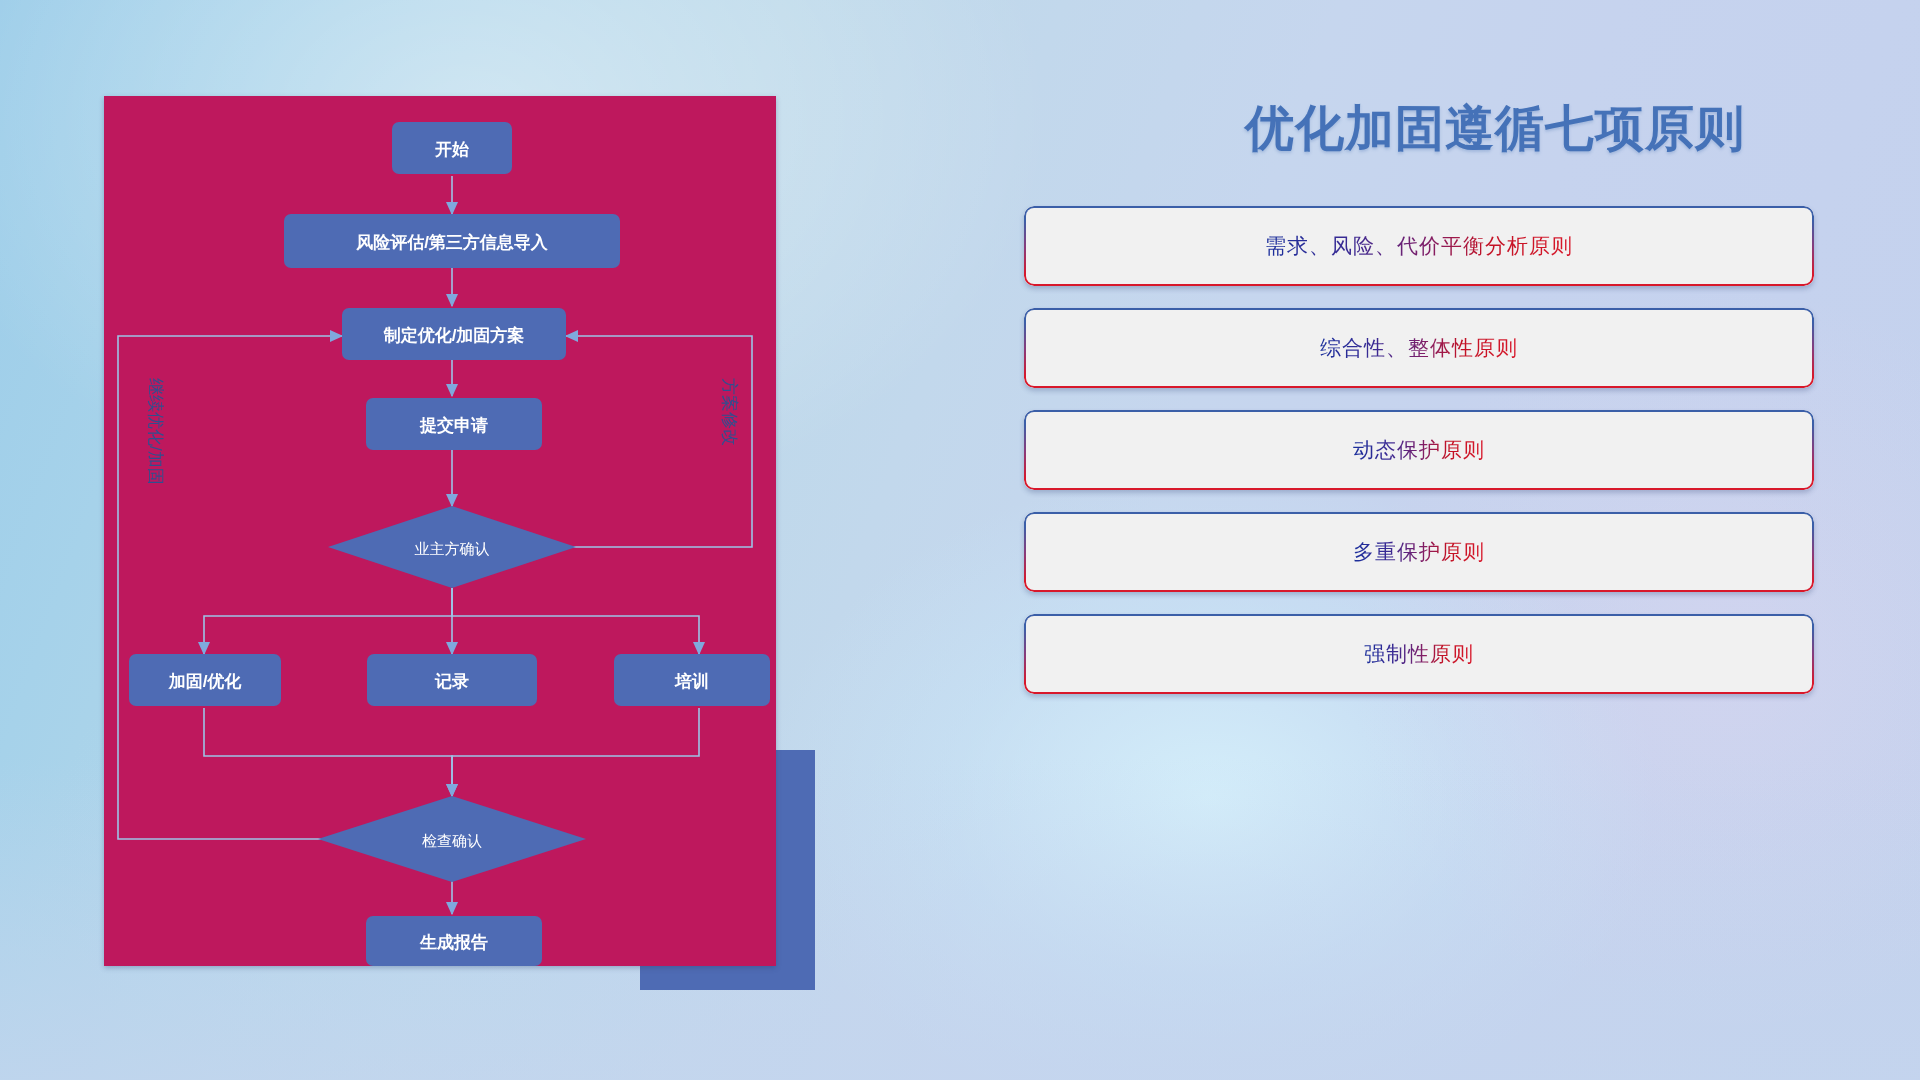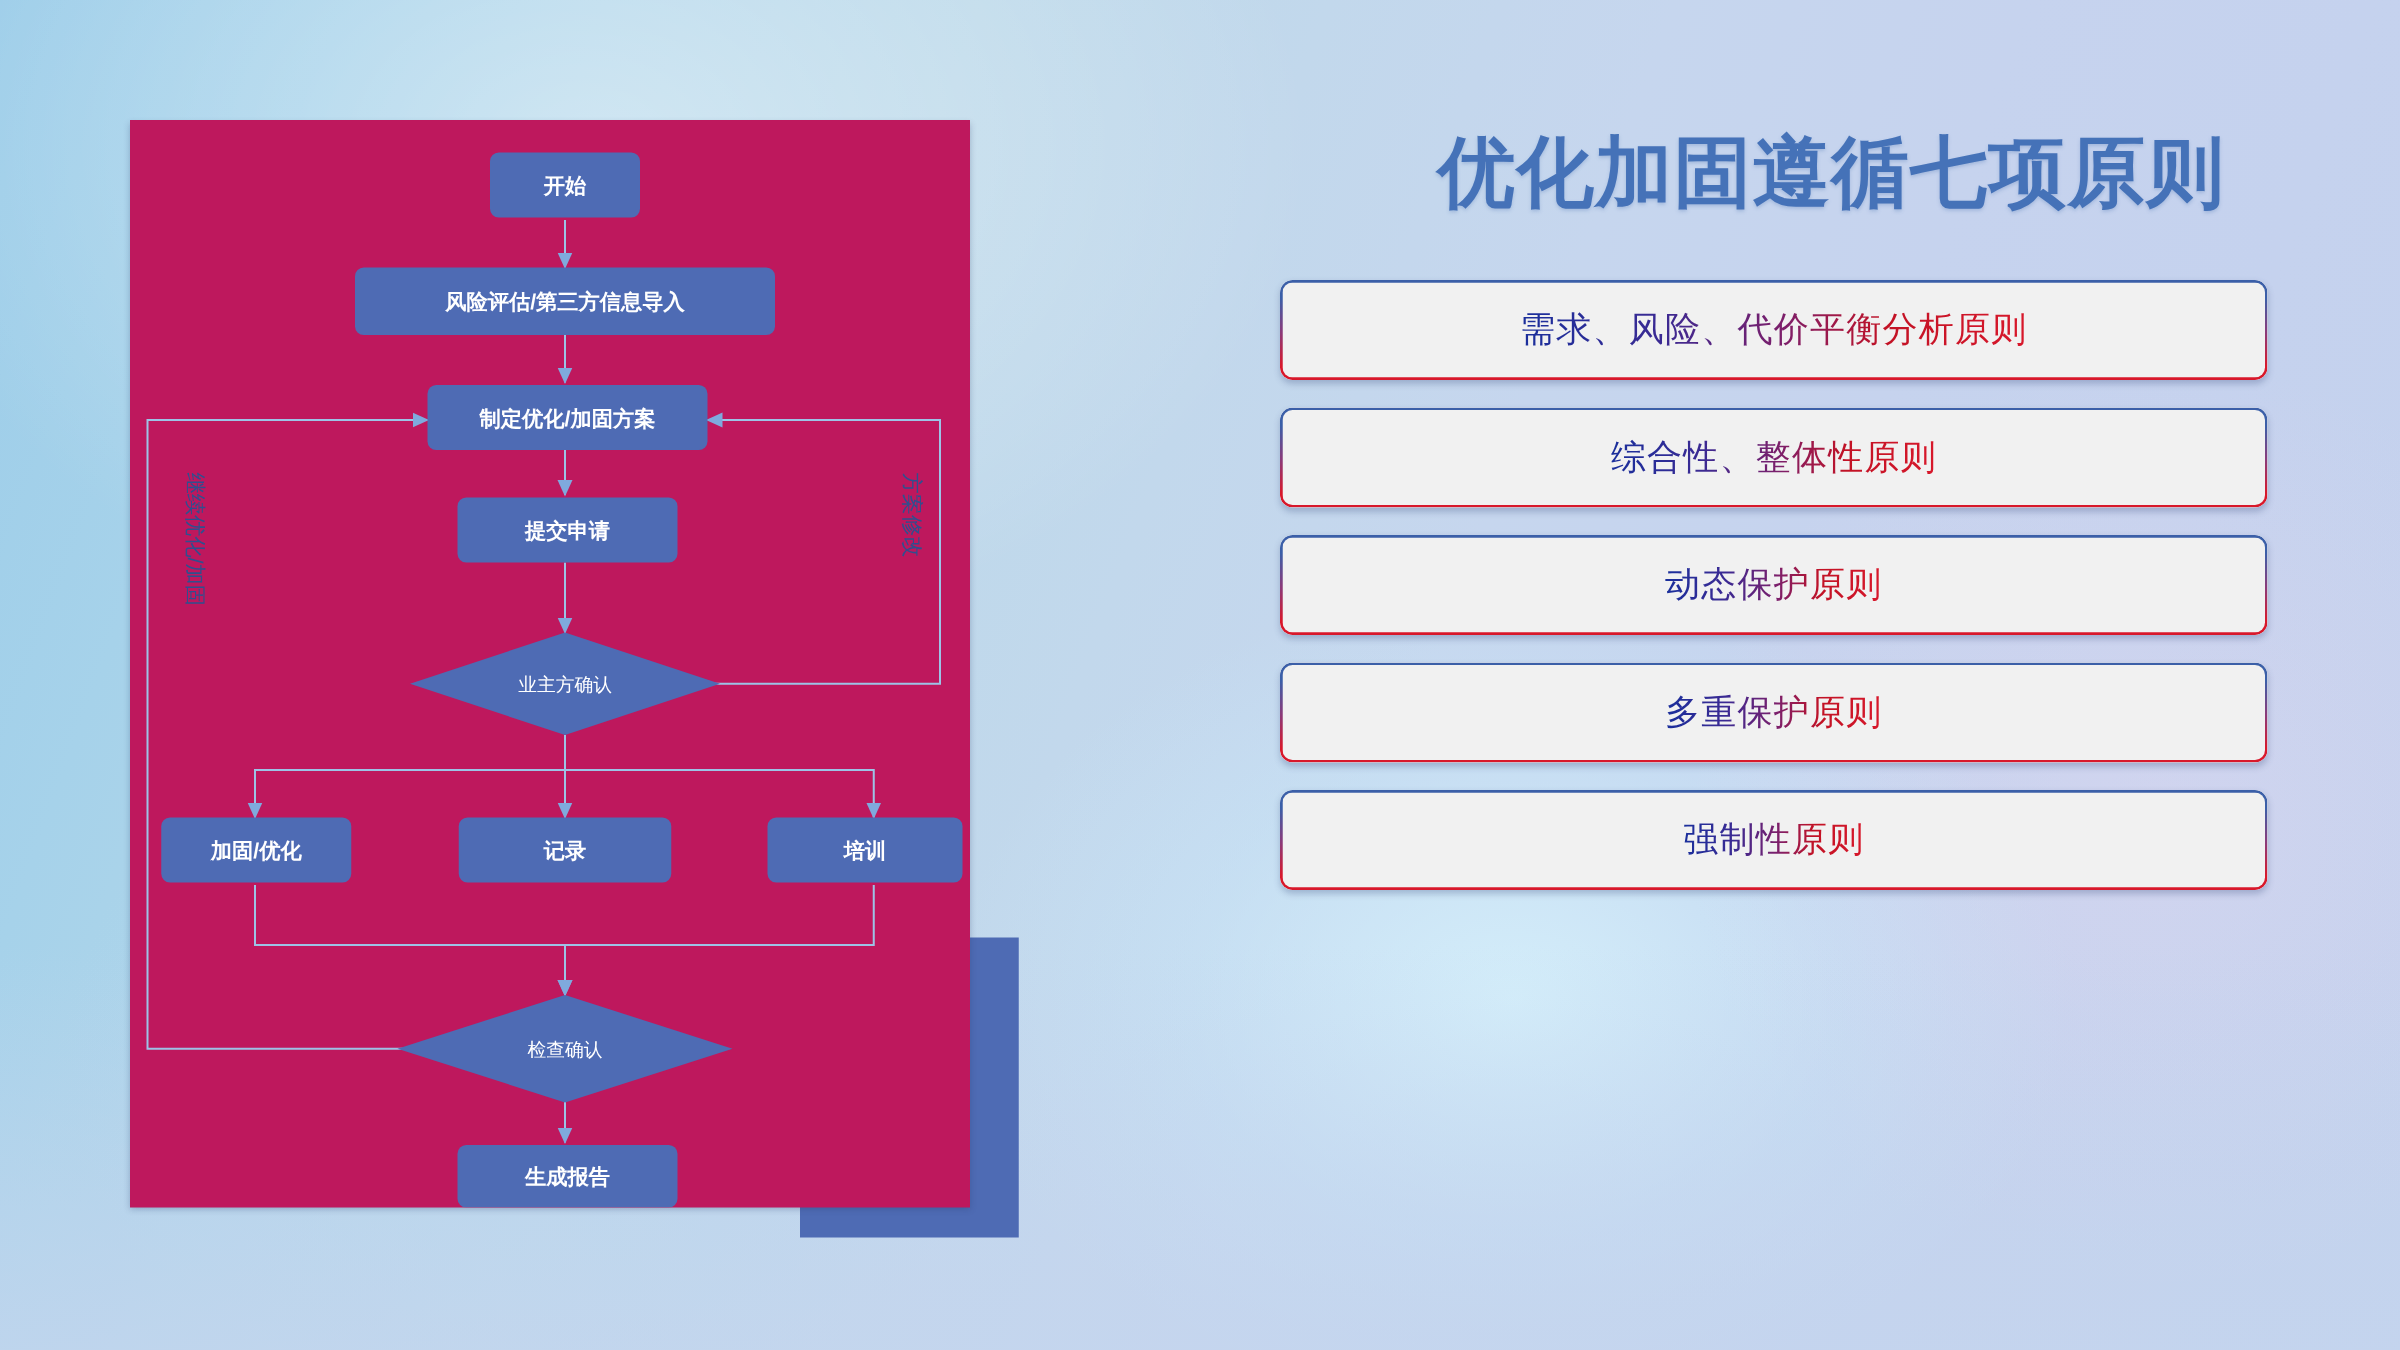--- a/index.html
+++ b/index.html
@@ -63,22 +63,22 @@
   .vlabel{
     font-size:17px; fill:#2f4f8f; font-weight:normal;
     font-family:"Liberation Sans","DejaVu Sans",sans-serif;
   }
 
   
   #right-panel{
     position:absolute; left:1000px; top:96px; width:840px; height:900px;
   }
   #panel-title{
-    font-size:62px; font-weight:bold; color:#4572b8;
-    letter-spacing:1px; text-align:left; padding-left:150px;
+    font-size:49px; font-weight:bold; color:#4572b8;
+    letter-spacing:1px; text-align:center; padding-left:150px;
     text-shadow:0 2px 3px rgba(120,150,200,.45);
     margin-bottom:44px;
   }
   #principle-list{ display:flex; flex-direction:column; gap:22px; padding-left:24px; }
   .principle-card{
     position:relative;
     height:80px; width:790px;
     border-radius:10px;
     background:#f1f1f1;
     box-shadow:0 3px 5px rgba(60,80,130,.30);
@@ -90,21 +90,21 @@
     border-radius:10px; padding:2px;
     background:linear-gradient(to bottom, #3b5fa8 0%, #3b5fa8 18%, #8a3a7a 52%, #d8182b 86%, #d8182b 100%);
     -webkit-mask:linear-gradient(#000 0 0) content-box, linear-gradient(#000 0 0);
     -webkit-mask-composite:xor;
     mask:linear-gradient(#000 0 0) content-box, linear-gradient(#000 0 0);
     mask-composite:exclude;
     pointer-events:none;
   }
   .principle-text{
     position:relative; z-index:2;
-    font-size:28px; font-weight:500; letter-spacing:1px;
+    font-size:21px; font-weight:500; letter-spacing:1px;
     background:linear-gradient(to right, #1a2f9c 0%, #3b2a93 28%, #7d1f6a 52%, #c21225 72%, #d8182b 100%);
     -webkit-background-clip:text; background-clip:text;
     -webkit-text-fill-color:transparent; color:transparent;
     white-space:nowrap;
   }
 </style>
 </head>
 <body>
 
 <div id="bg-base"></div>

